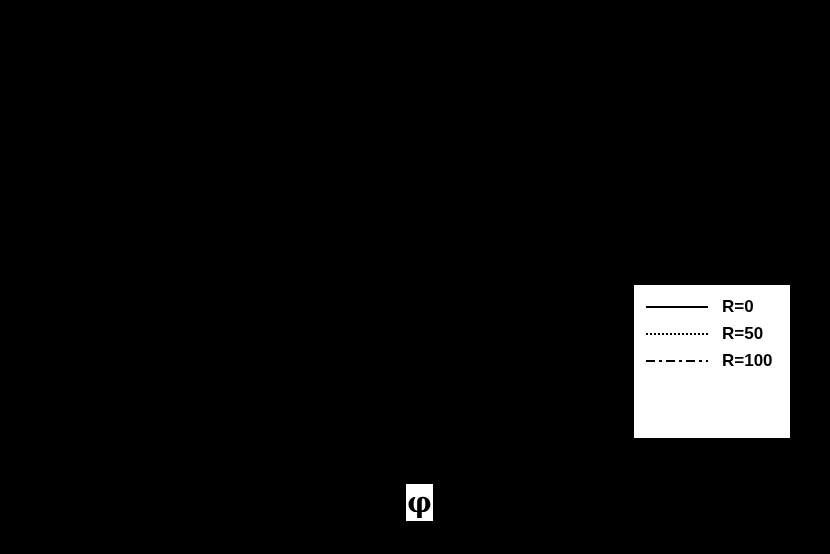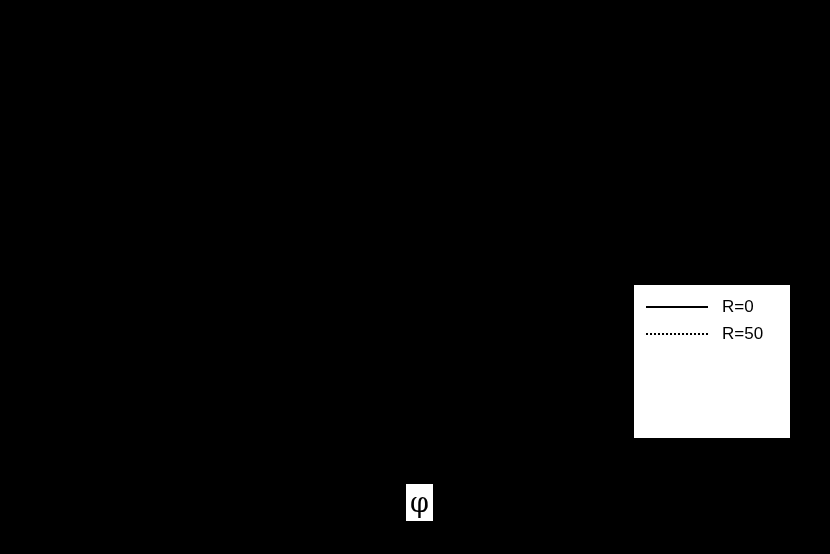--- a/index.html
+++ b/index.html
@@ -14,20 +14,21 @@
     overflow: hidden;
     font-family: "Liberation Sans", sans-serif;
   }
 
   #canvas {
     position: absolute;
     left: 0; top: 0;
     width: 830px;
     height: 401px;
     background: #000000;
+    font-weight: bold;
   }
 
   
   #legend {
     position: absolute;
     left: 633px;
     top: 284px;
     width: 158px;
     height: 155px;
     background: #ffffff;
@@ -140,20 +141,26 @@
       <span class="legend-label">R=0</span>
     </div>
 
     <div class="legend-row">
       <span class="legend-sample">
         <i class="ls-dotted"></i>
       </span>
       <span class="legend-label">R=50</span>
     </div>
 
+    <div class="legend-row">
+      <span class="legend-sample">
+        <i class="ls-dashdot"></i>
+      </span>
+      <span class="legend-label">R=100</span>
+    </div>
 
 
 
   </div>
 
   <div id="xlabel">φ</div>
 
 </div>
 
 </body></html>

